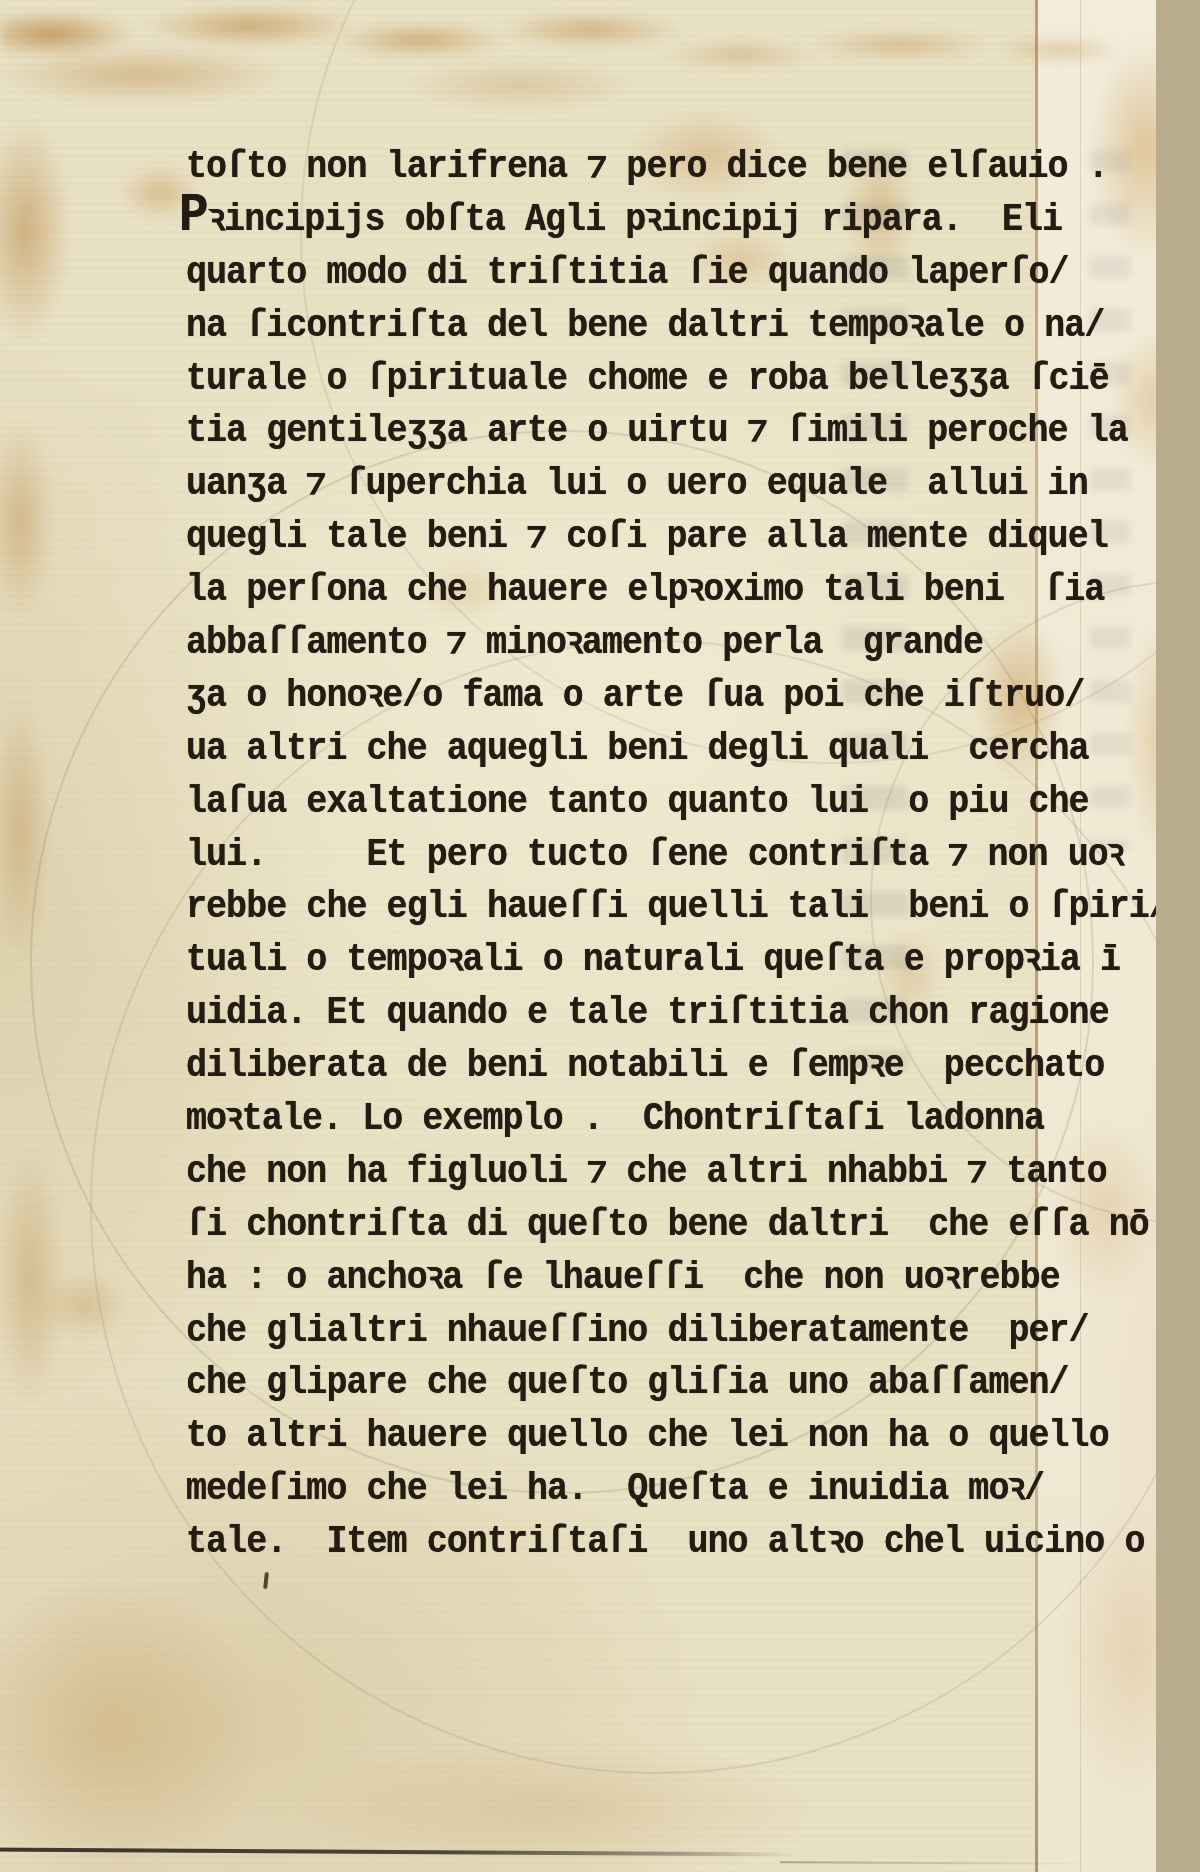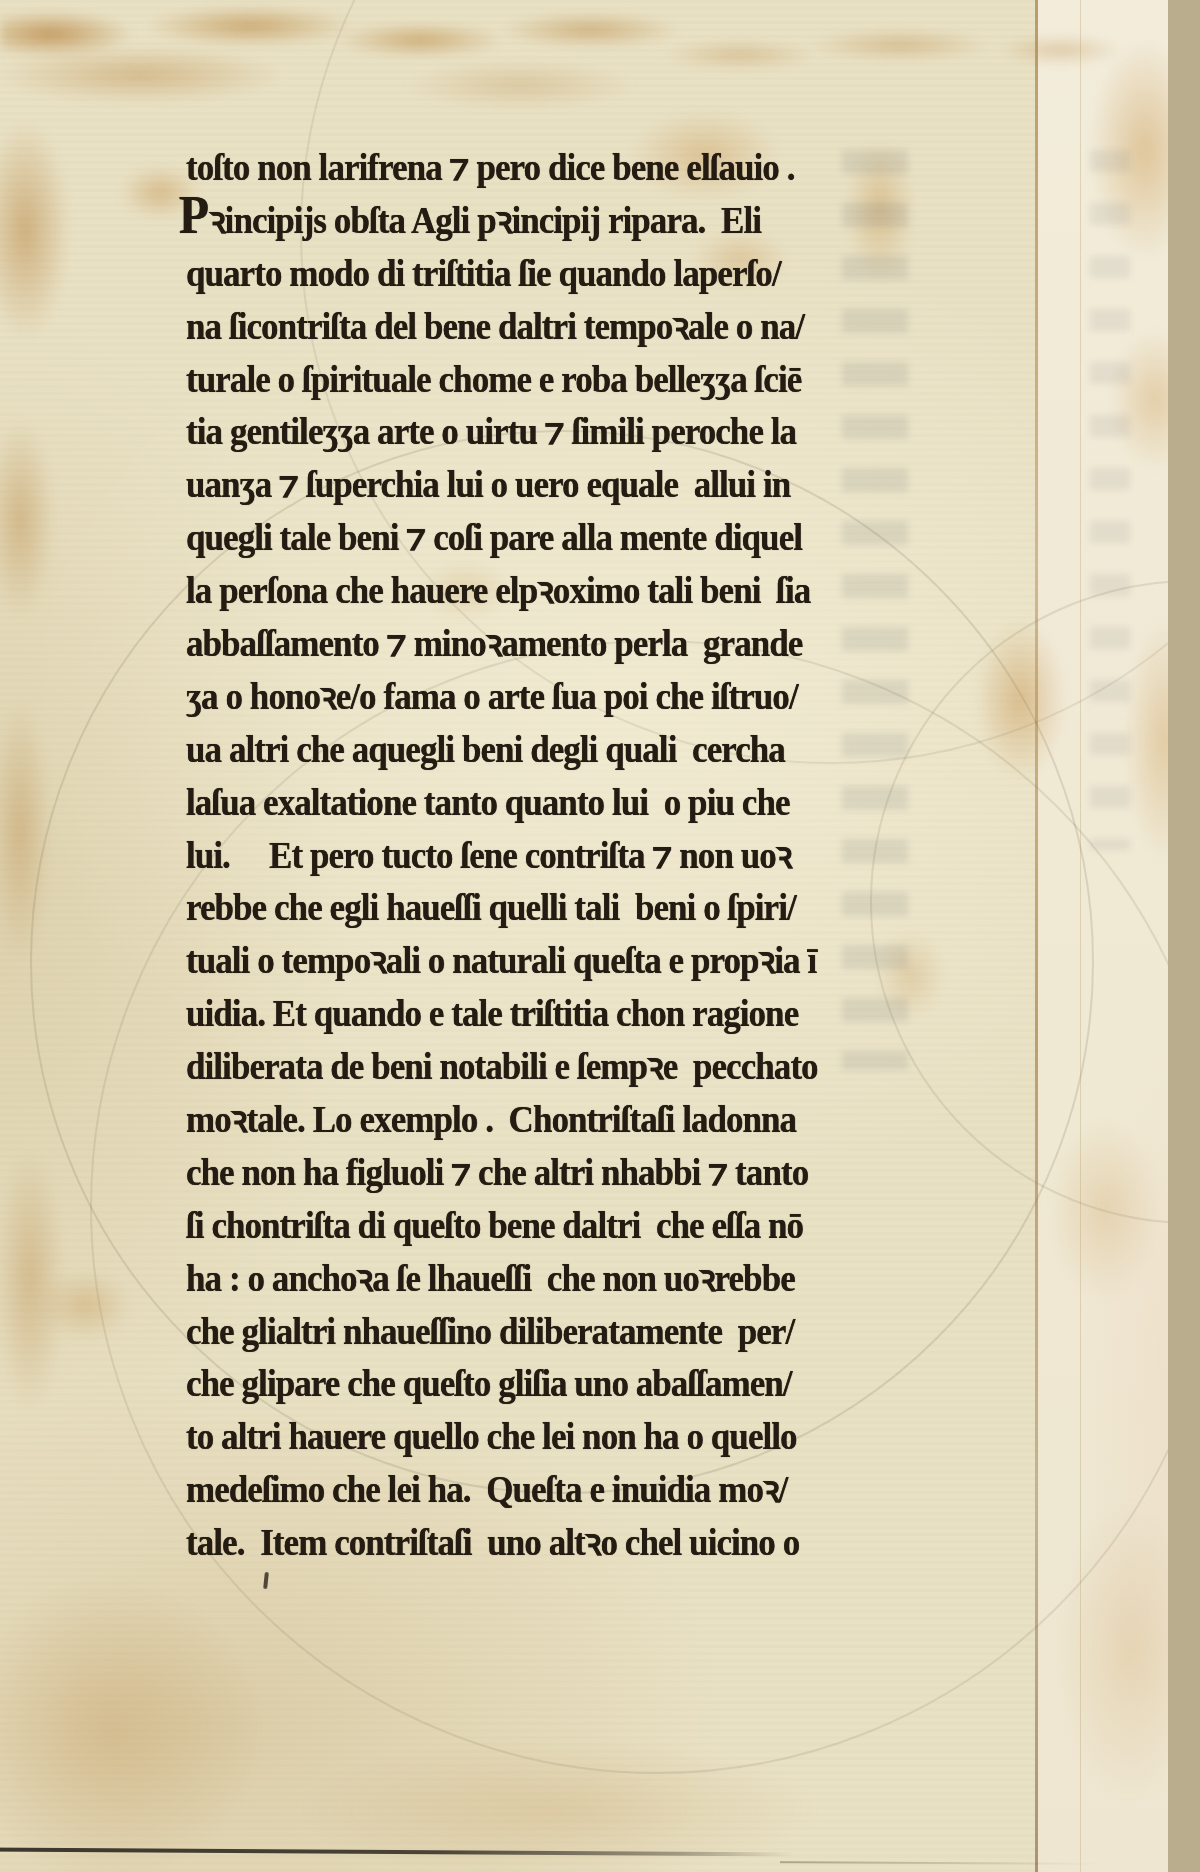--- a/index.html
+++ b/index.html
@@ -6,22 +6,21 @@
   .sheet{
     position:relative;
     width:1156px;height:1872px;
     overflow:hidden;
     background:
       radial-gradient(ellipse 900px 700px at 55% 38%, rgba(255,252,235,0.35), transparent 70%),
       radial-gradient(ellipse 700px 500px at 20% 92%, rgba(190,160,105,0.30), transparent 70%),
       radial-gradient(ellipse 500px 900px at 0% 50%, rgba(190,165,110,0.25), transparent 70%),
       repeating-linear-gradient(180deg, rgba(90,75,40,0.02) 0 3px, transparent 3px 7px),
       var(--paper_color, #e9e1c4);
-    font-family:Liberation Serif, serif;
-    padding-left:12px;
+    font-family:Liberation Mono, monospace;
   }
   
   .leaf-right{
     position:absolute;left:1038px;top:0;width:162px;height:100%;
     background:
       radial-gradient(ellipse 160px 500px at 100% 75%, rgba(235,205,185,0.35), transparent 75%),
       linear-gradient(180deg,#f2ecda 0%,#f0e9d4 45%,#eee6d0 100%);
   }
   .fold{
     position:absolute;left:1035px;top:0;width:3px;height:100%;

